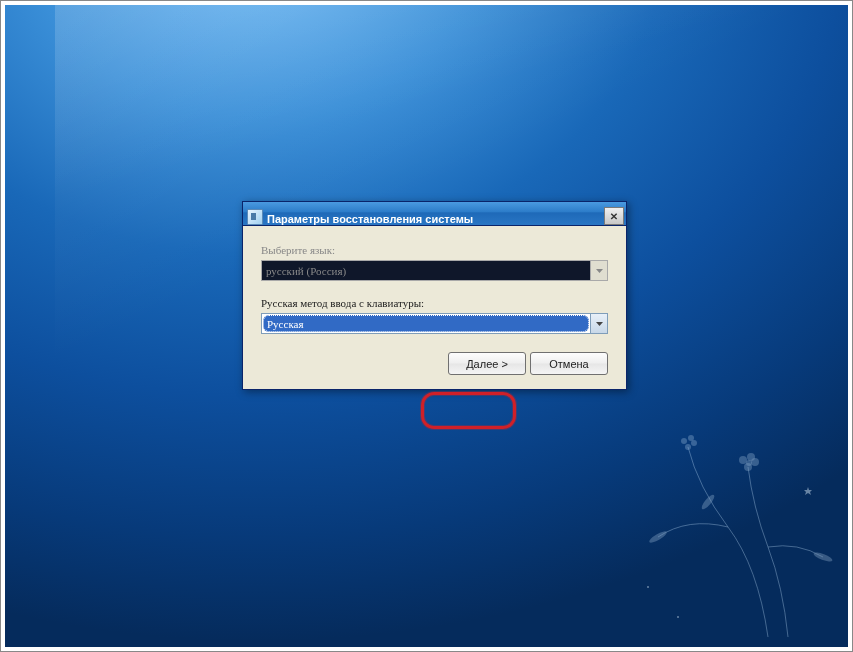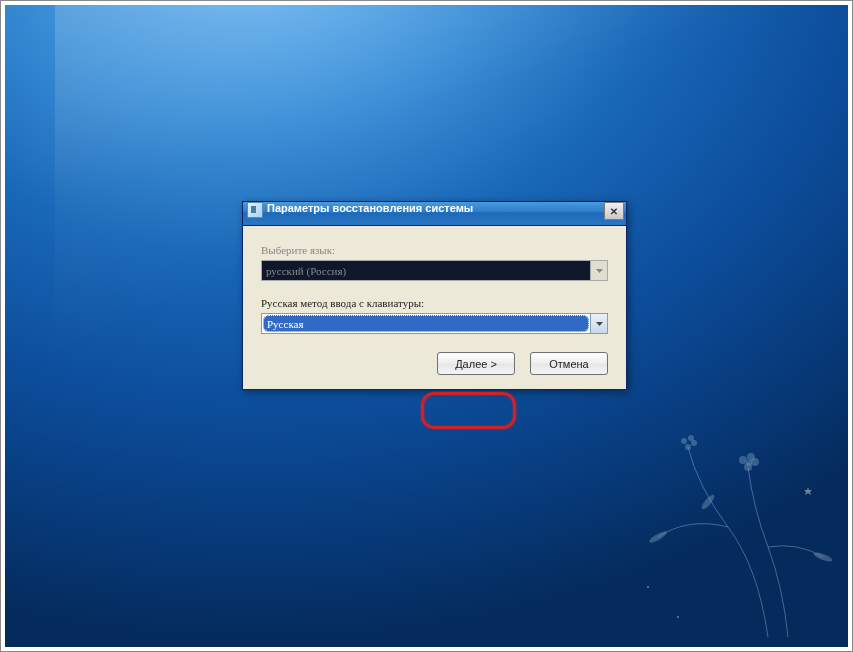--- a/index.html
+++ b/index.html
@@ -51,21 +51,21 @@
       width: 385px;
       background: #ece9d8;
       border: 1px solid #0a246a;
       box-shadow: 2px 2px 8px rgba(0,0,0,0.4);
     }
     
     .titlebar {
       height: 24px;
       background: linear-gradient(to bottom, #4a9ae0 0%, #2b7bc8 45%, #1e69b8 46%, #2976c4 100%);
       display: flex;
-      align-items: flex-start;
+      align-items: flex-end;
       padding: 0 2px 0 4px;
       color: #fff;
       font-size: 11px;
       font-weight: bold;
       border-bottom: 1px solid #0a246a;
     }
     
     .titlebar-icon {
       width: 16px; height: 16px;
       margin-right: 4px;
@@ -148,21 +148,21 @@
     }
     .combo.disabled .combo-arrow {
       background: #e0ded0;
       border-left-color: #a9a9a9;
     }
     .combo-arrow svg { display: block; }
     
     .button-row {
       display: flex;
       justify-content: flex-end;
-      gap: 15px;
+      gap: 4px;
       margin-top: 18px;
     }
     
     .win-btn {
       min-width: 78px;
       height: 23px;
       background: linear-gradient(to bottom, #fdfdfd 0%, #efefef 48%, #e6e6e6 52%, #f5f5f5 100%);
       border: 1px solid #707070;
       border-radius: 3px;
       font-size: 11px;

